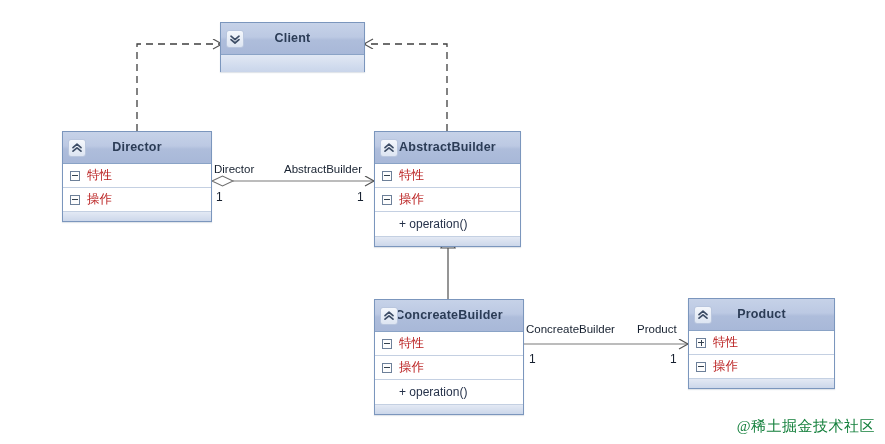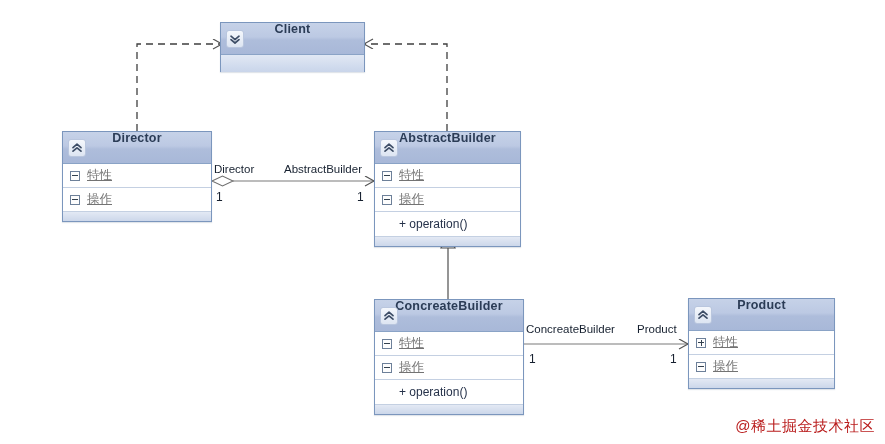--- a/index.html
+++ b/index.html
@@ -36,21 +36,21 @@
     background: #eef2f8;
     box-shadow: 0 1px 1px rgba(90,110,140,.18);
   }
   .uml-class .hdr {
     position: relative;
     height: 32px;
     box-sizing: border-box;
     border-bottom: 1px solid #8aa3c6;
     background: linear-gradient(to bottom, #c6d2e8 0%, #bcc9e3 45%, #aebddb 55%, #a8b8d8 100%);
     display: flex;
-    align-items: flex-start;
+    align-items: center;
     justify-content: center;
   }
   .uml-class .hdr .title {
     font-size: 12.5px;
     font-weight: bold;
     color: #2b3c56;
     letter-spacing: .2px;
     line-height: 1;
   }
   .chev-icon {
@@ -120,23 +120,22 @@
     content: "";
     position: absolute;
     top: 1px;
     bottom: 1px;
     left: 3.5px;
     width: 1px;
     background: #33414f;
   }
   .compartment .comp-label {
     font-size: 12.5px;
-    color: #737373;
+    color: #b91c1c;
     line-height: 1;
-    text-decoration: underline;
   }
 
   
   .edge-label {
     position: absolute;
     font-size: 11.5px;
     color: #16202f;
     white-space: nowrap;
     line-height: 1;
   }
@@ -147,23 +146,24 @@
     white-space: nowrap;
     line-height: 1;
   }
 
   
   .watermark {
     position: absolute;
     right: 10px;
     bottom: 8px;
     font-size: 15px;
-    color: #b91c1c;
+    color: #15803d;
     white-space: nowrap;
     letter-spacing: .5px;
+    font-family: Liberation Serif, serif;
   }
 </style>
 </head>
 <body>
 
 <div id="canvas">
 
   <svg id="edges" viewBox="0 0 885 444" width="885" height="444" xmlns="http://www.w3.org/2000/svg">
     <defs>
       <marker id="openArrow" markerWidth="12" markerHeight="12" refX="10" refY="5" orient="auto" markerUnits="userSpaceOnUse">

